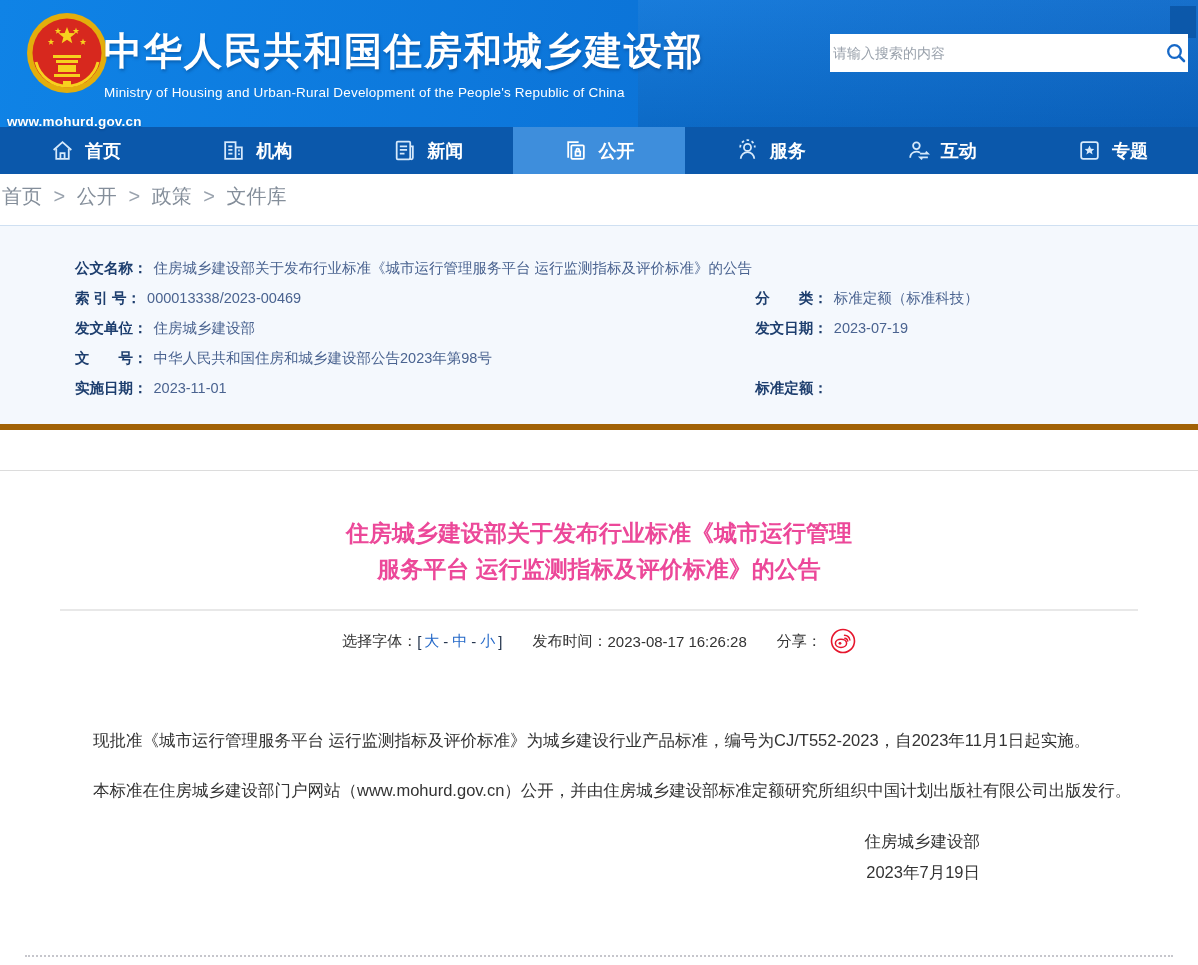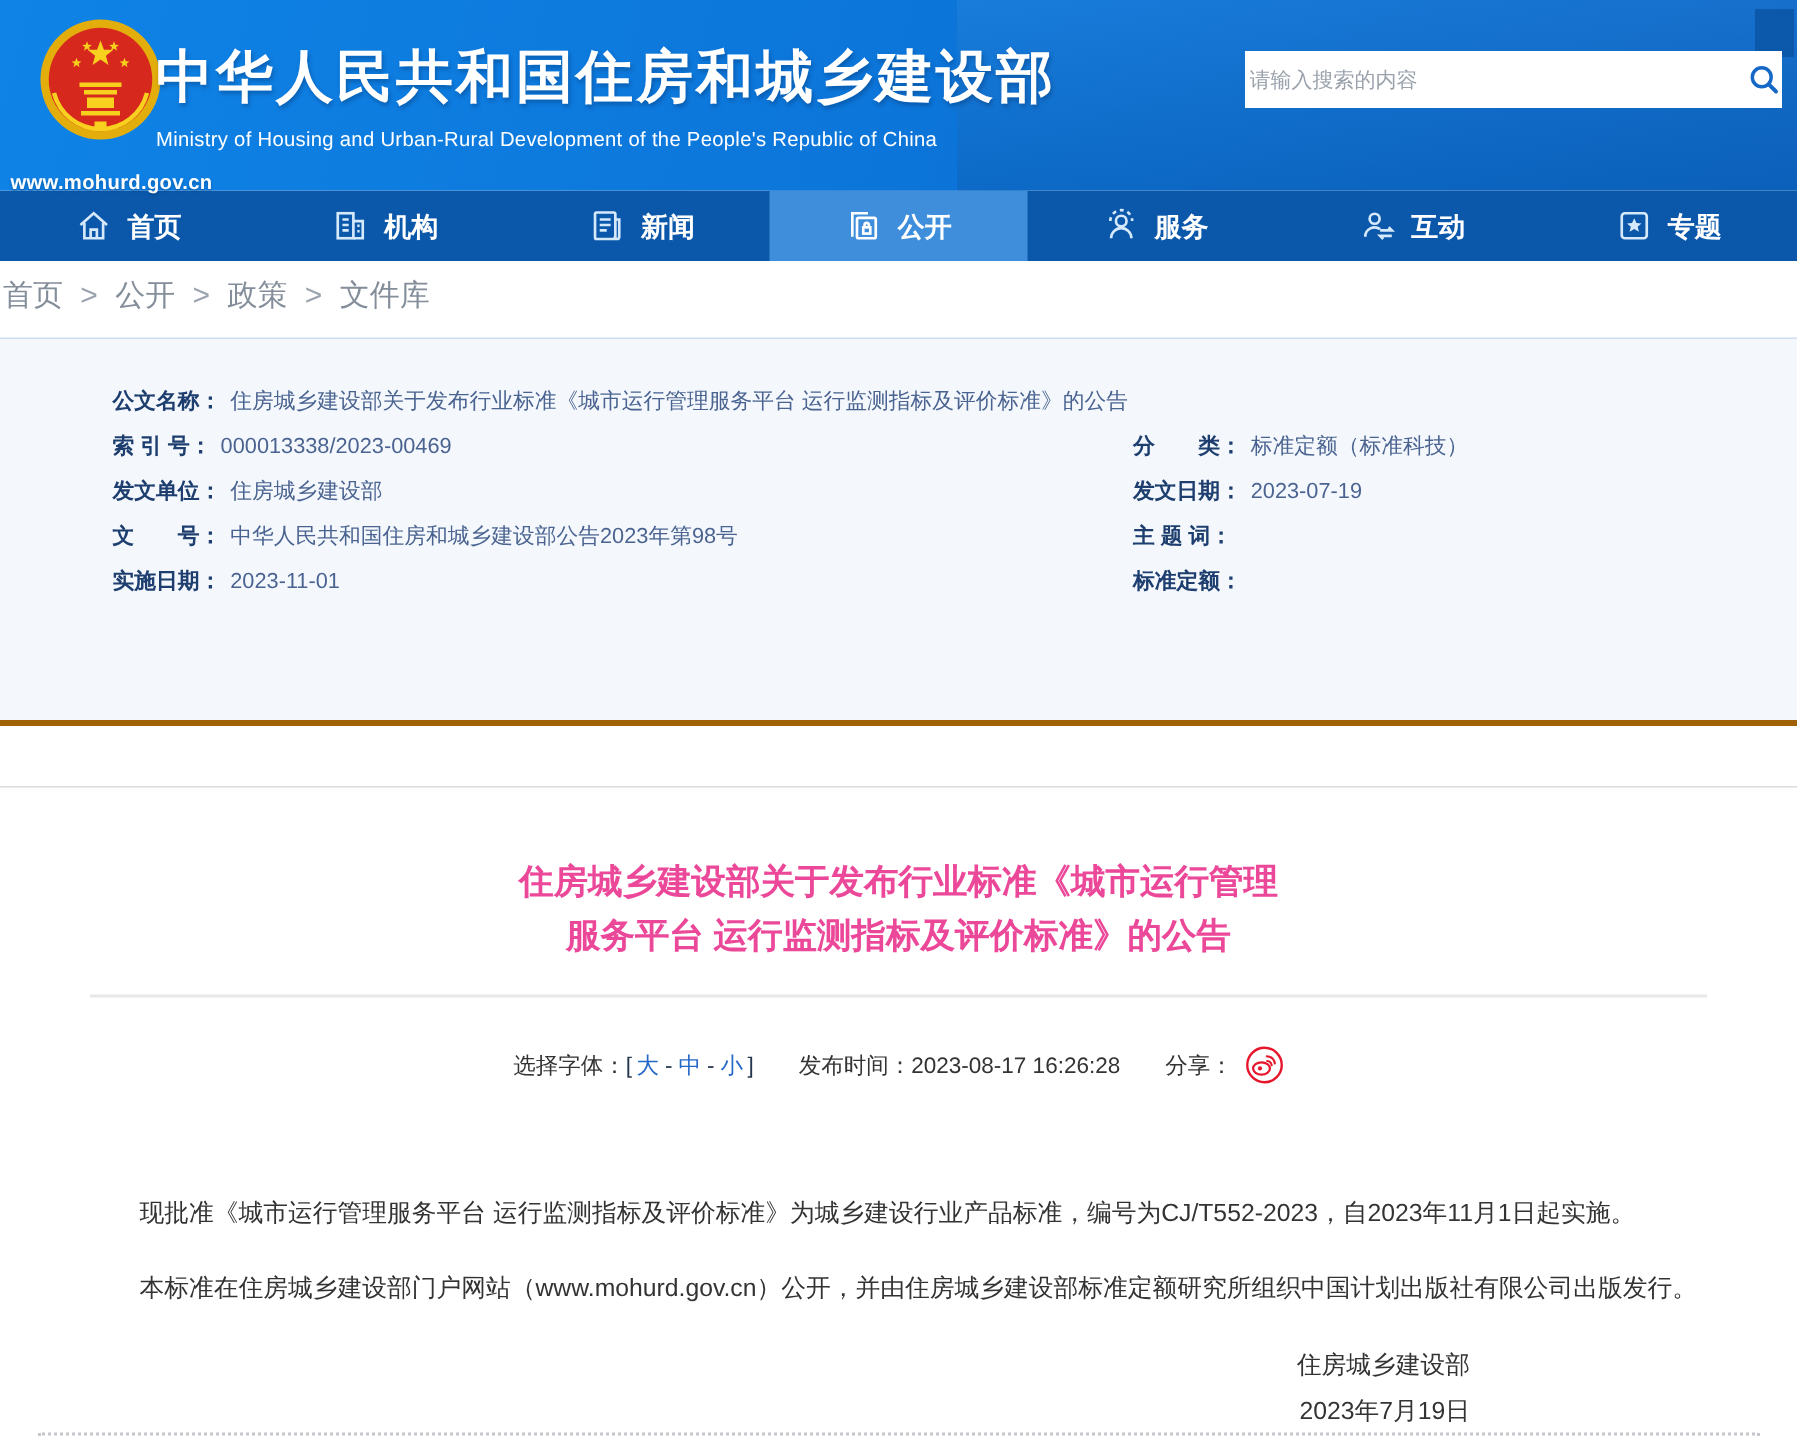--- a/index.html
+++ b/index.html
@@ -60,42 +60,42 @@
   
   .breadcrumb {
     padding:9px 0 0 2px; font-size:20px; color:#848e9a; height:51px;
   }
   .breadcrumb .crumb { cursor:pointer; }
   .breadcrumb .sep { margin:0 6px; color:#9aa3ae; }
 
   
   .doc-info {
     margin-top:0; background:#f4f8fd;
-    border-top:1px solid #cfe0f2; border-bottom:4px solid #a16207;
-    padding:27px 60px 0 75px; height:259px;
+    border-top:1px solid #cfe0f2; border-bottom:6px solid #a16207;
+    padding:27px 60px 0 75px; height:205px;
   }
   .info-row { display:flex; line-height:30px; font-size:14.5px; }
   .info-cols { display:flex;align-items:center; }
   .info-col-left { flex:0 0 64%; display:flex; line-height:30px; font-size:14.5px; }
   .info-col-right { flex:1; display:flex; line-height:30px; font-size:14.5px; }
   .info-label { font-weight:bold; color:#1d3e6e; white-space:pre; margin-right:6px; }
   .info-value { color:#4a6390; }
 
   .section-divider { border:none; border-top:1px solid #dcdcdc; margin:40px 0 0 0; }
 
   
   .article-title {
     margin:44px 140px 0; text-align:center; font-size:23px; font-weight:bold;
     color:#ec4899; line-height:36px; white-space:pre-line;
   }
   .title-underline { border:none; border-top:2px solid #e8e8e8; margin:22px 60px 0; }
 
   .article-meta {
     display:flex; justify-content:center; align-items:center;
-    margin-top:32px; font-size:15px; color:#333;
+    margin-top:17px; font-size:15px; color:#333;
   }
   .article-meta .size-link { color:#2468c8; cursor:pointer; margin:0 3px; }
   .article-meta .bracket { color:#26364e; }
   .article-meta .dash { color:#26364e; margin:0 1px; }
   .meta-gap { display:inline-block; width:30px; }
   .share-icon { margin-left:8px; cursor:pointer; display:flex; }
 
   .article-body { margin:72px 60px 0; font-size:16.5px; color:#333; }
   .article-body p { text-indent:2em; margin:0 0 21px 0; line-height:29px; }
 
@@ -243,24 +243,20 @@
     </div>
     <div class="info-col-right">
       <span class="info-label">发文日期：</span>
       <span class="info-value">2023-07-19</span>
     </div>
   </div>
   <div class="info-cols">
     <div class="info-col-left">
       <span class="info-label">文　　号：</span>
       <span class="info-value">中华人民共和国住房和城乡建设部公告2023年第98号</span>
-    </div>
-    <div class="info-col-right">
-      <span class="info-label">主 题 词：</span>
-      <span class="info-value"></span>
     </div>
   </div>
   <div class="info-cols">
     <div class="info-col-left">
       <span class="info-label">实施日期：</span>
       <span class="info-value">2023-11-01</span>
     </div>
     <div class="info-col-right">
       <span class="info-label">标准定额：</span>
       <span class="info-value"></span>

